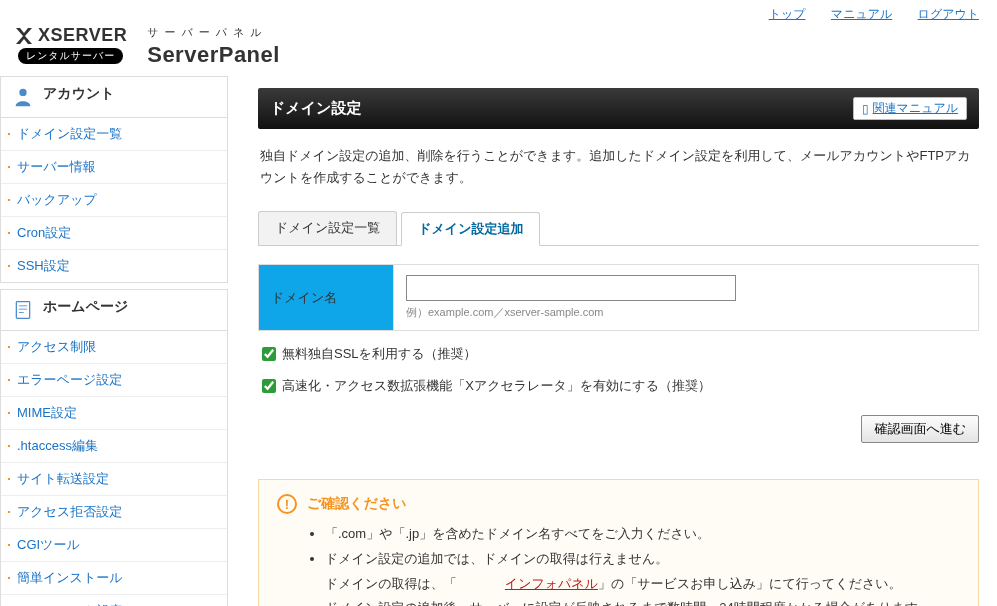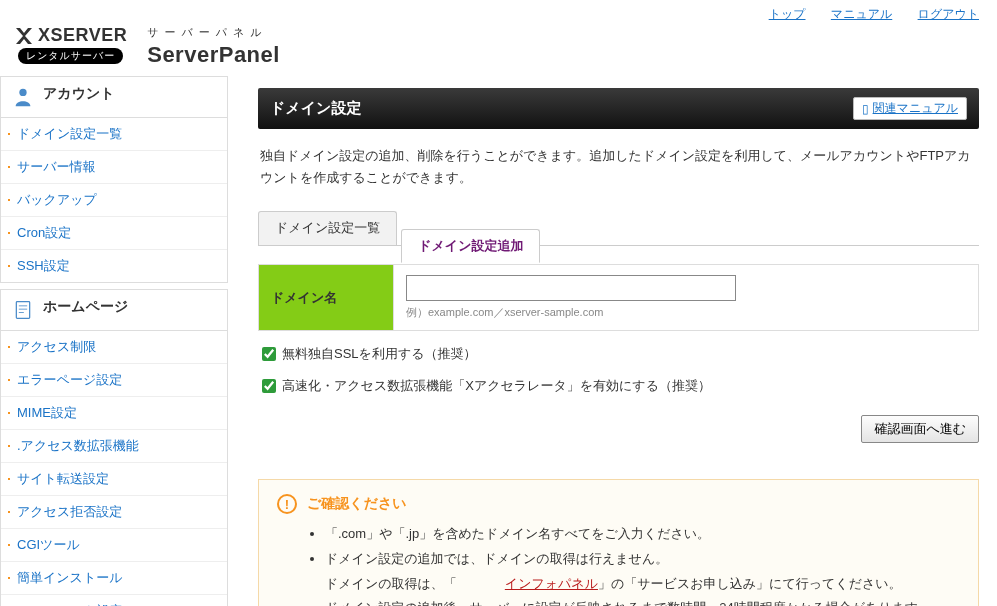--- a/index.html
+++ b/index.html
@@ -33,24 +33,24 @@
 .main { flex: 1; padding: 12px 18px 0 30px; }
 .page-title-bar { background: linear-gradient(#3a3a3a, #111); color: #fff; padding: 9px 12px; border-radius: 2px; display: flex; justify-content: space-between; align-items: center; }
 .page-title-bar h2 { font-size: 15px; font-weight: bold; }
 .manual-btn { background: #fff; color: #1a73c7; font-size: 12px; padding: 2px 8px; border: 1px solid #bbb; display: flex; align-items: center; gap: 4px; border-radius: 2px; }
 .manual-btn .book-icon { color: #1a73c7; font-size: 12px; }
 
 .page-desc { margin: 16px 2px 22px; line-height: 1.7; font-size: 13px; }
 
 .tabs { display: flex; border-bottom: 1px solid #ccc; }
 .tab { padding: 7px 16px; font-size: 13px; border: 1px solid #ccc; border-bottom: none; margin-right: 4px; background: #f2f2f2; border-top-left-radius: 3px; border-top-right-radius: 3px; cursor: pointer; }
-.tab.active { background: #fff; color: #701a75; font-weight: bold; position: relative; top: 18px; border-bottom: 1px solid #fff; }
+.tab.active { background: #fff; color: #0369a1; font-weight: bold; position: relative; top: 1px; border-bottom: 1px solid #fff; }
 
 .form-table { width: 100%; border-collapse: collapse; margin-top: 18px; }
-.form-table th { width: 135px; background: #84cc16; border: 1px solid #ddd; padding: 16px 12px; text-align: left; font-weight: bold; font-size: 13px; vertical-align: middle; }
+.form-table th { width: 135px; background: #0ea5e9; border: 1px solid #ddd; padding: 16px 12px; text-align: left; font-weight: normal; font-size: 13px; vertical-align: middle; }
 .form-table td { border: 1px solid #ddd; padding: 10px 12px; }
 .domain-input { width: 330px; padding: 4px 6px; font-size: 14px; border: 1px solid #888; }
 .example-text { font-size: 11px; color: #888; margin-top: 4px; }
 
 .checkbox-row { margin: 14px 0 0 4px; display: flex; align-items: center; font-size: 13px; }
 .checkbox-row input { margin-right: 6px; accent-color: #2e9b3a; width: 14px; height: 14px; }
 
 .submit-row { text-align: right; margin-top: 20px; }
 .submit-btn { padding: 4px 12px; font-size: 13px; border: 1px solid #888; background: linear-gradient(#fdfdfd, #e4e4e4); cursor: pointer; border-radius: 2px; }
 
@@ -131,21 +131,21 @@
       <li>
           <a>アクセス制限</a>
         </li>
       <li>
           <a>エラーページ設定</a>
         </li>
       <li>
           <a>MIME設定</a>
         </li>
       <li>
-          <a>.アクセス数拡張機能</a>
+          <a>.htaccess編集</a>
         </li>
       <li>
           <a>サイト転送設定</a>
         </li>
       <li>
           <a>アクセス拒否設定</a>
         </li>
       <li>
           <a>CGIツール</a>
         </li>

